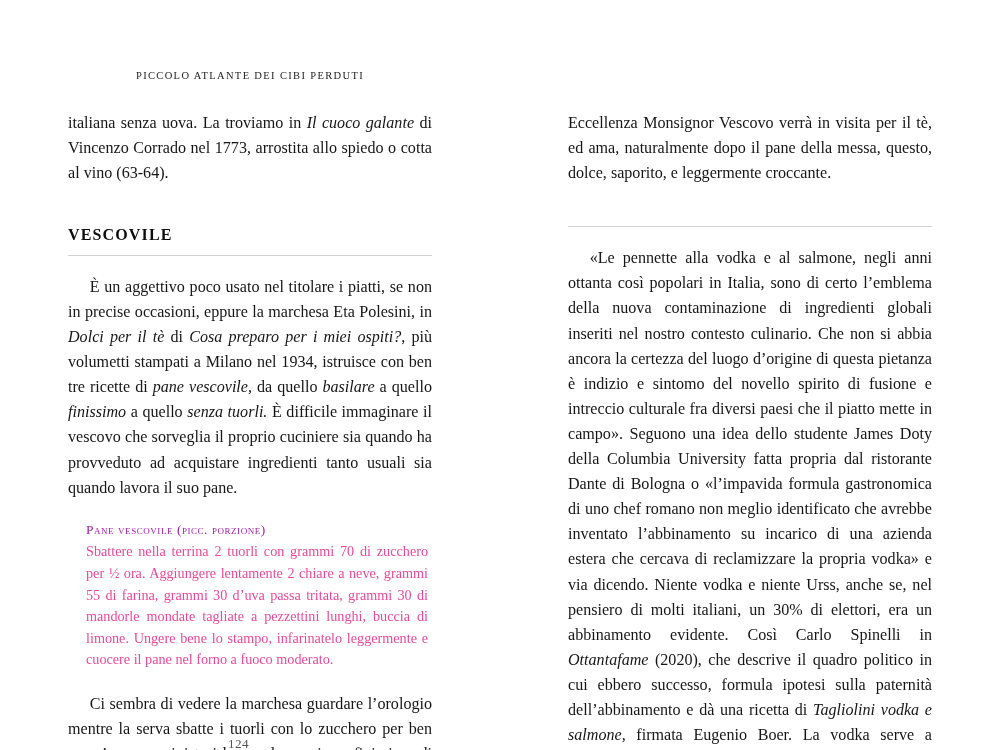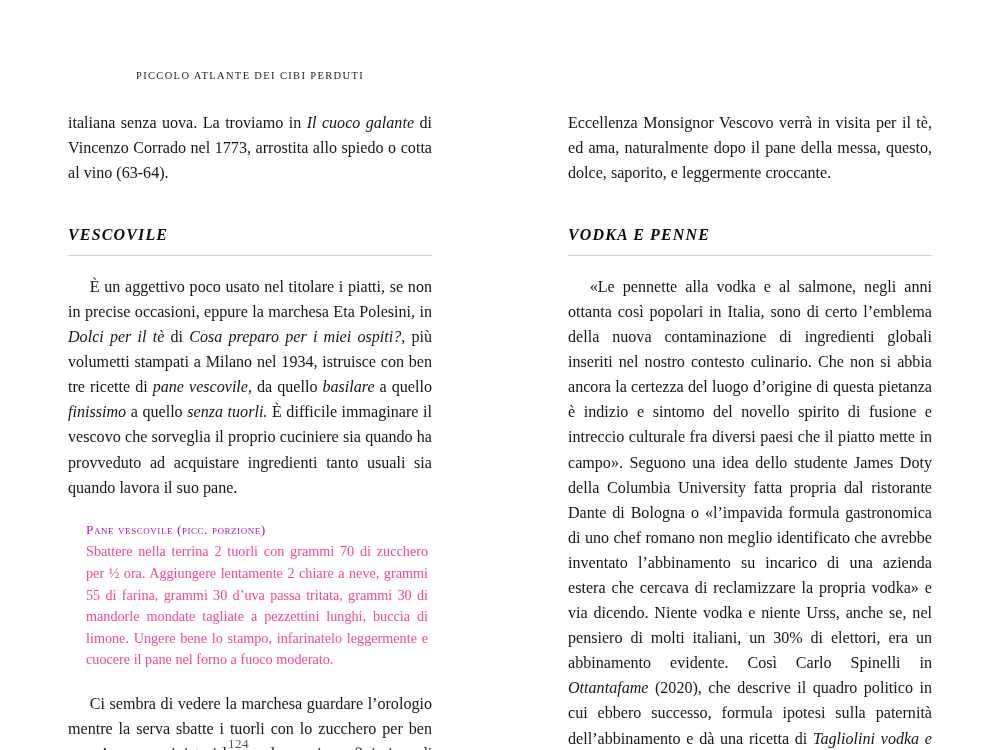--- a/index.html
+++ b/index.html
@@ -67,21 +67,20 @@
 
   
   .section-heading {
     margin: 0;
     font-size: 16px;
     font-weight: bold;
     letter-spacing: 1.15px;
     color: #0d0d0d;
     text-transform: uppercase;
     line-height: 1.1;
-    font-style: italic;
   }
   .heading-block { margin-top: 41px; }
   .heading-rule {
     height: 1px;
     background: #d2d2d2;
     margin-top: 11px;
     margin-bottom: 18px;
     width: 100%;
   }
 
@@ -151,21 +150,20 @@
     <div class="folio folio-left">124</div>
   </div>
 
   <div class="page page-right">
 
     <div class="column">
 
       <p class="body-text">Eccellenza Monsignor Vescovo verrà in visita per il tè, ed ama, naturalmente dopo il pane della messa, questo, dolce, saporito, e leggermente croccante.</p>
 
       <div class="heading-block">
-        <h2 class="section-heading">Vodka e penne</h2>
         <div class="heading-rule"></div>
       </div>
 
       <p class="body-text indent">«Le pennette alla vodka e al salmone, negli anni ottanta così popolari in Italia, sono di certo l’emblema della nuova contaminazione di ingredienti globali inseriti nel nostro contesto culinario. Che non si abbia ancora la certezza del luogo d’origine di questa pietanza è indizio e sintomo del novello spirito di fusione e intreccio culturale fra diversi paesi che il piatto mette in campo». Seguono una idea dello studente James Doty della Columbia University fatta propria dal ristorante Dante di Bologna o «l’impavida formula gastronomica di uno chef romano non meglio identificato che avrebbe inventato l’abbinamento su incarico di una azienda estera che cercava di reclamizzare la propria vodka» e via dicendo. Niente vodka e niente Urss, anche se, nel pensiero di molti italiani, un 30% di elettori, era un abbinamento evidente. Così Carlo Spinelli in <em>Ottantafame</em> (2020), che descrive il quadro politico in cui ebbero successo, formula ipotesi sulla paternità dell’abbinamento e dà una ricetta di <em>Tagliolini vodka e salmone,</em> firmata Eugenio Boer. La vodka serve a sfumare la pancia del salmone tagliata a cubetti, cui è aggiunta la panna. Chi ha vissuto quegli anni non ha dimenticato, e forse rimpiange,</p>
 
     </div>
 
   </div>
 
 </div>

